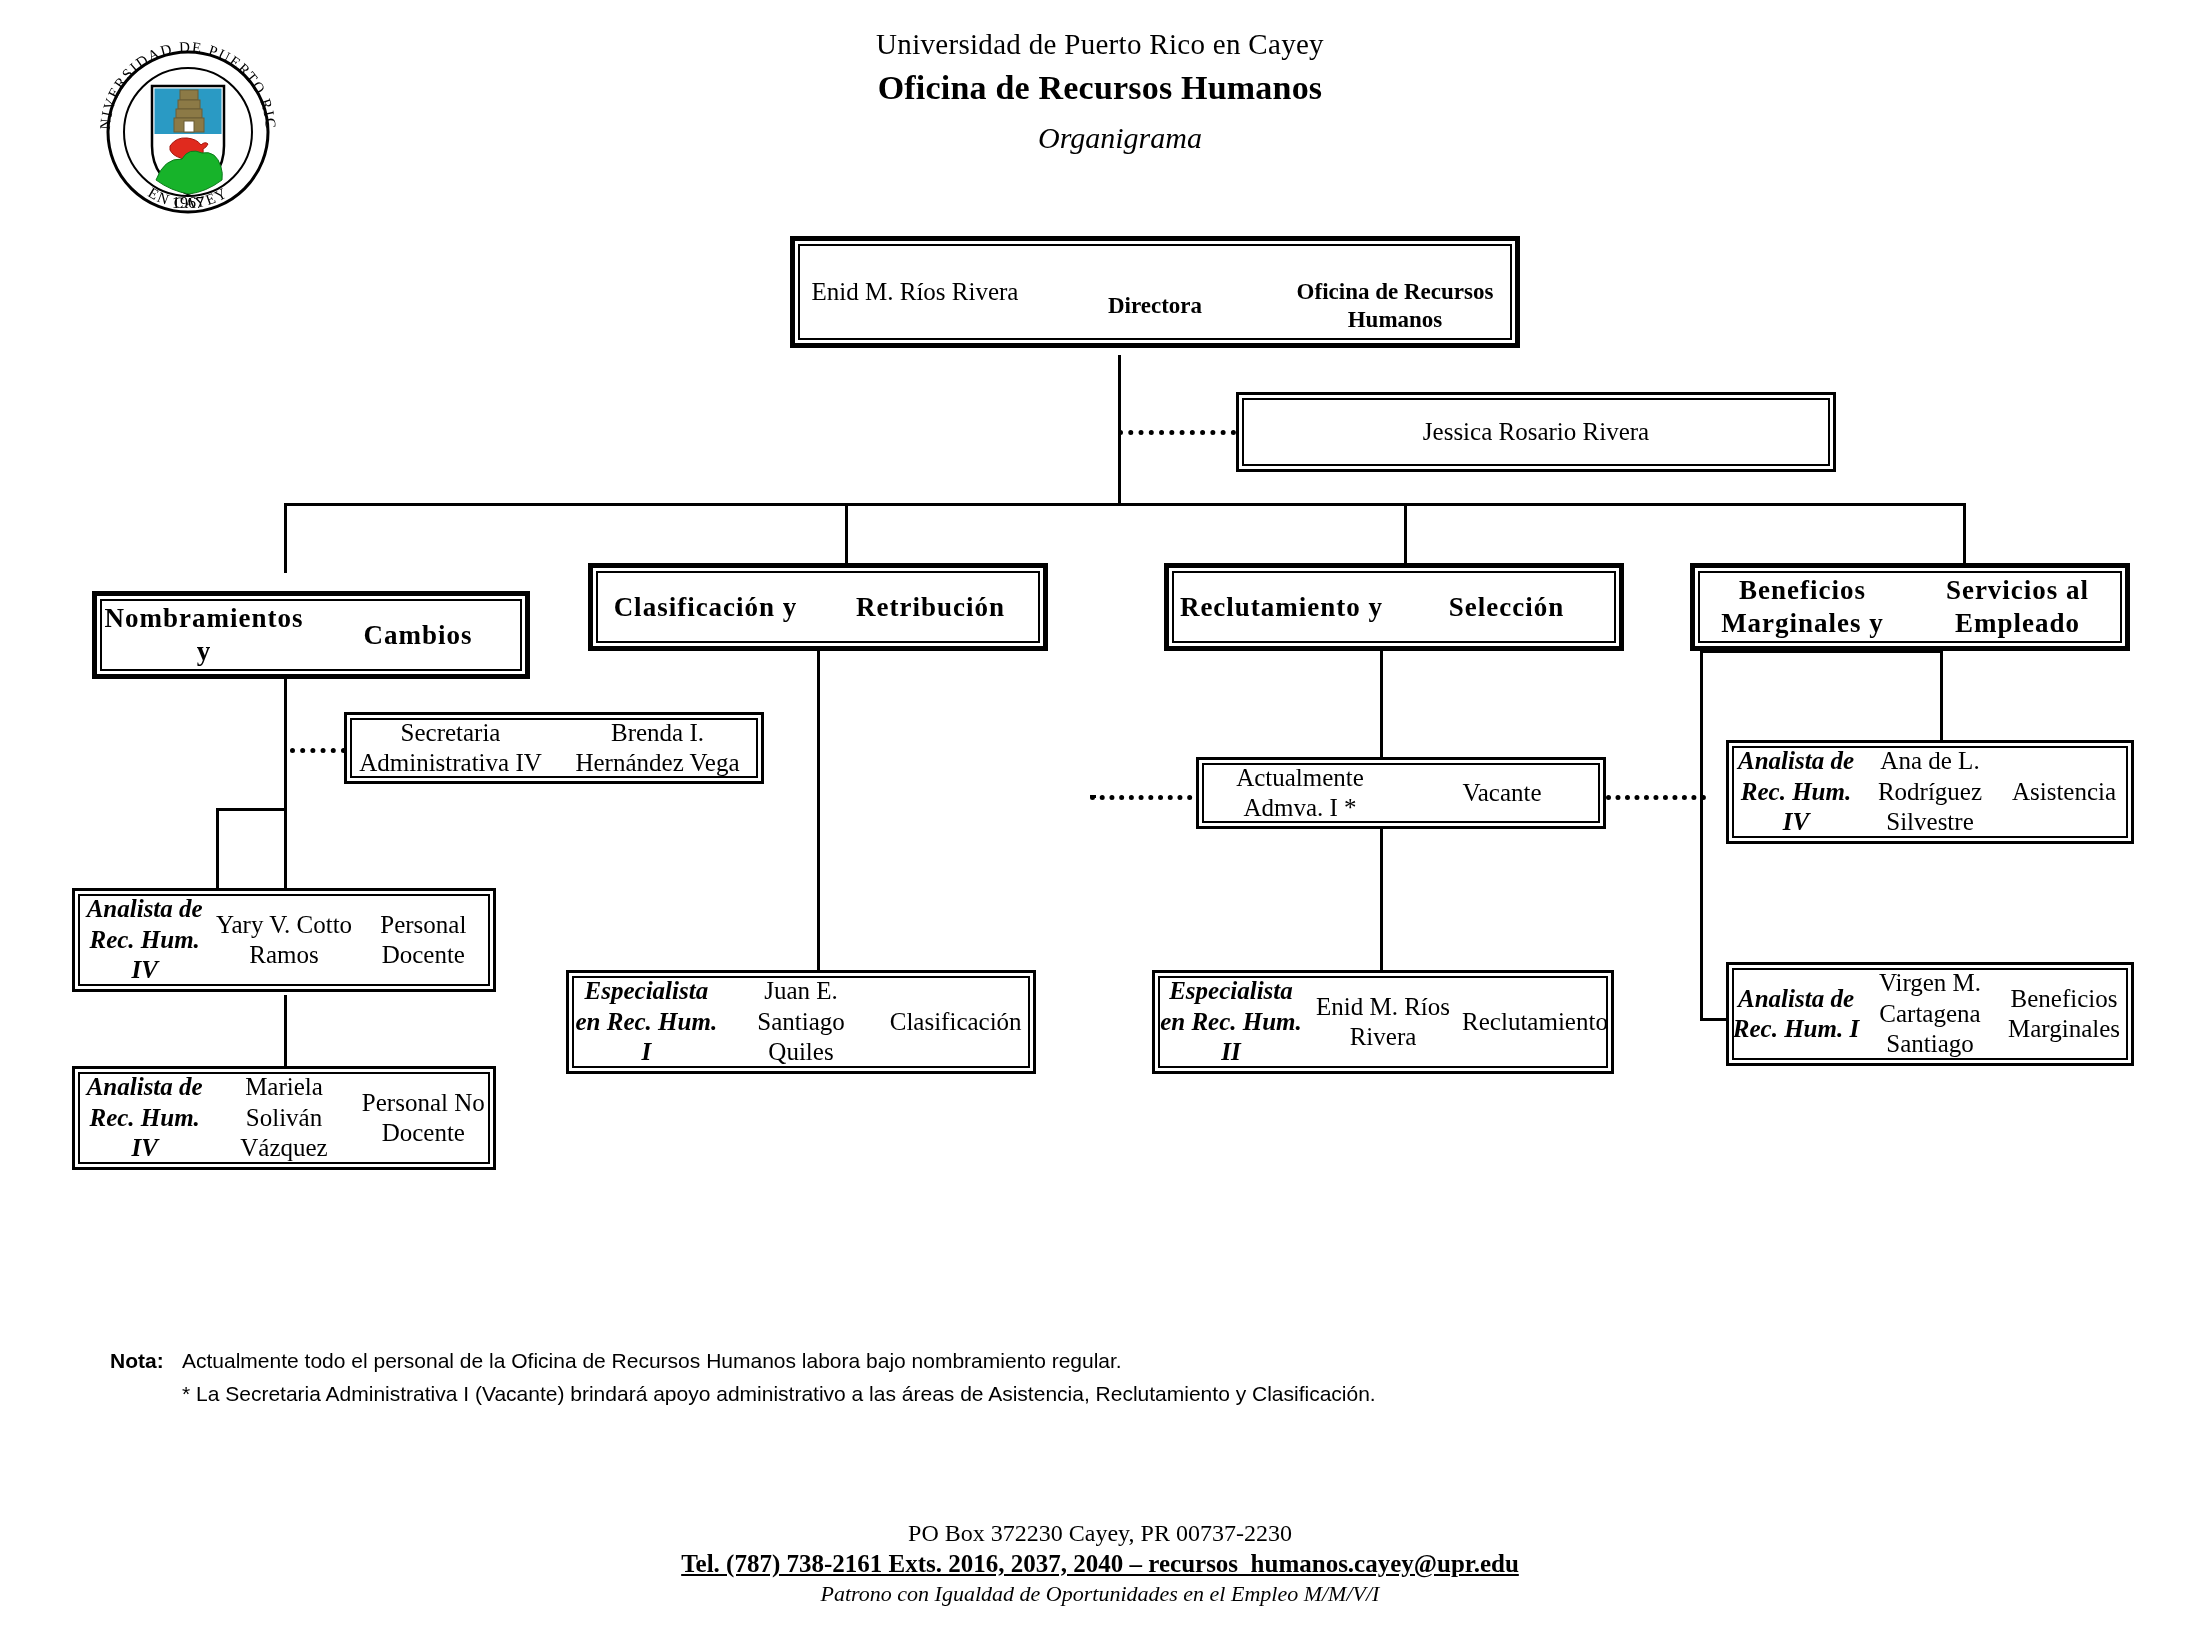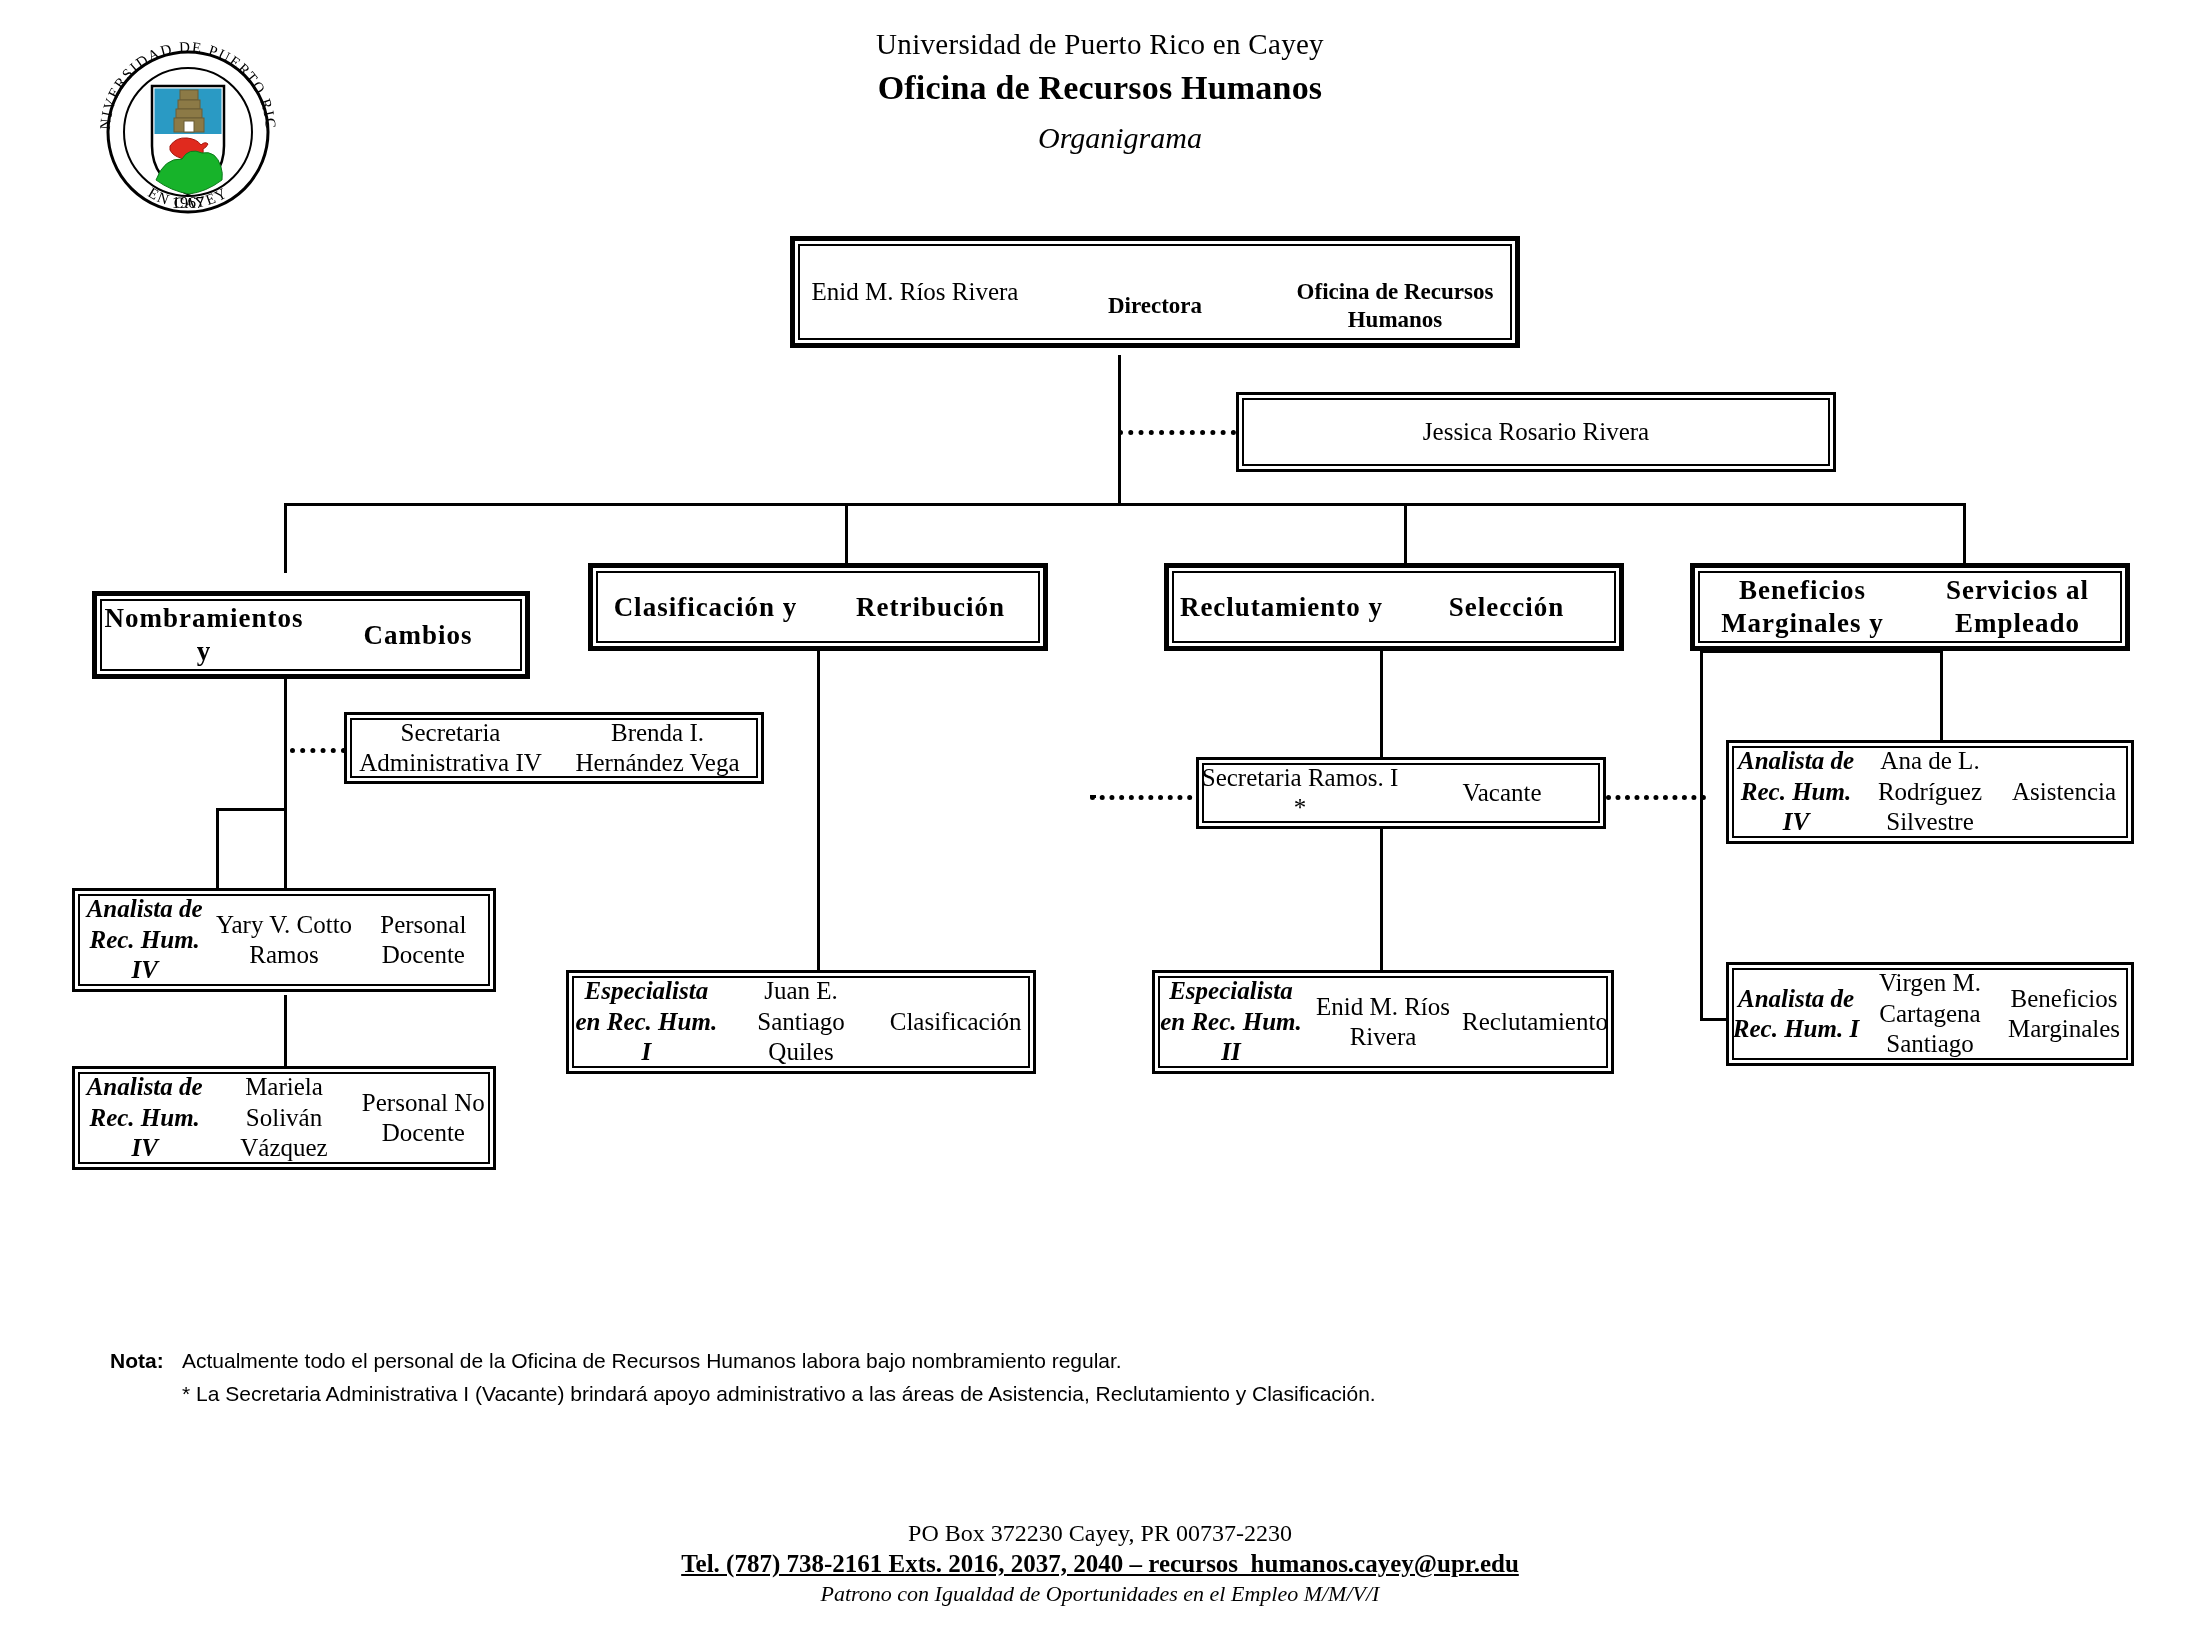--- a/index.html
+++ b/index.html
@@ -148,21 +148,21 @@
   <span class="ln t-unit">Beneficios Marginales y</span>
   <span class="ln t-unit">Servicios al Empleado</span>
 </div>
 
 <div class="box b2" style="left:344px;top:712px;width:420px;height:72px;">
   <span class="ln t-name">Secretaria Administrativa IV</span>
   <span class="ln t-name">Brenda I. Hernández Vega</span>
 </div>
 
 <div class="box b2" style="left:1196px;top:757px;width:410px;height:72px;">
-  <span class="ln t-name">Secretaria Ramos. I *</span>
+  <span class="ln t-name">Actualmente Admva. I *</span>
   <span class="ln t-name">Vacante</span>
 </div>
 
 <div class="box b2" style="left:72px;top:888px;width:424px;height:104px;">
   <span class="ln t-title-bi">Analista de Rec. Hum. IV</span>
   <span class="ln t-name">Yary V. Cotto Ramos</span>
   <span class="ln t-name">Personal Docente</span>
 </div>
 
 <div class="box b2" style="left:72px;top:1066px;width:424px;height:104px;">

